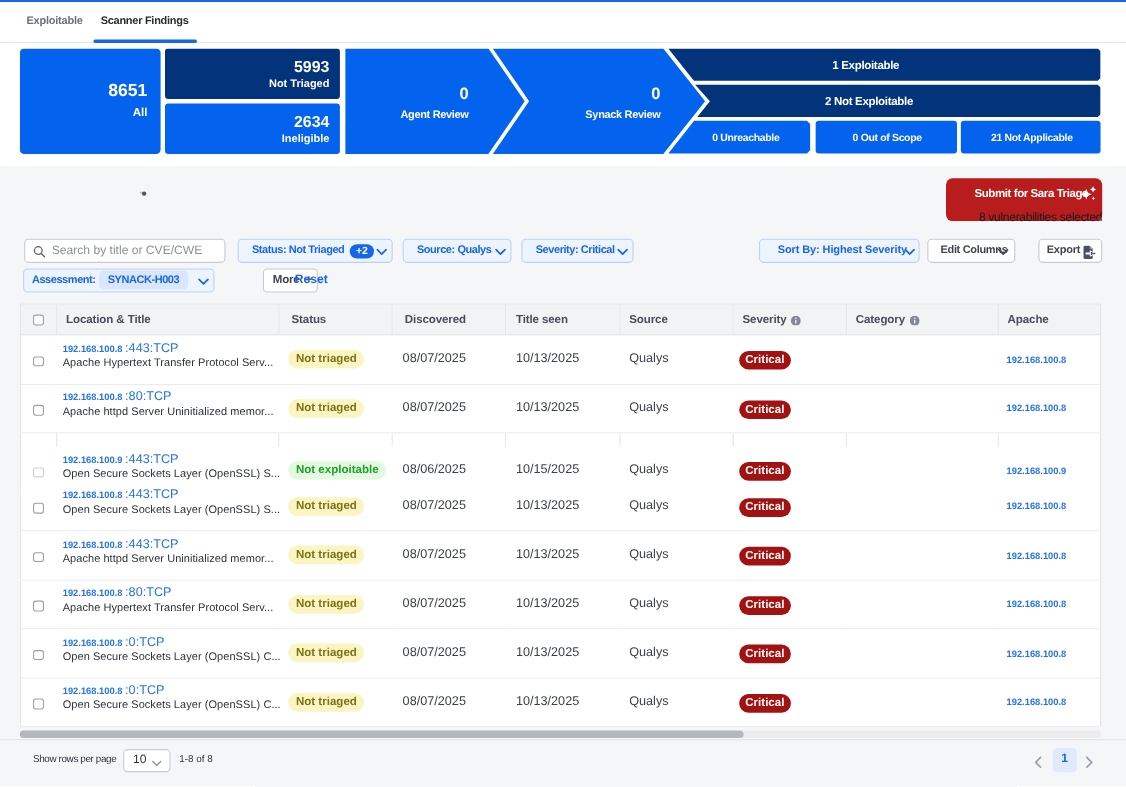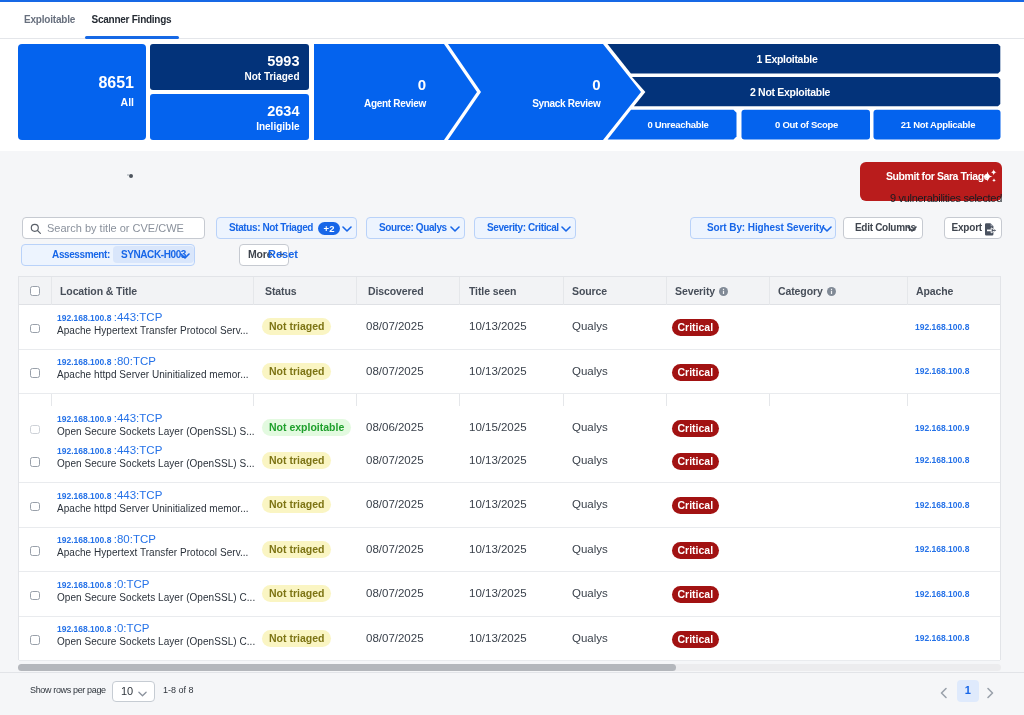--- a/index.html
+++ b/index.html
@@ -21,21 +21,21 @@
 .chipw { position:absolute; top:217px; height:21.5px; background:#fff; border:1px solid #c6cad1; border-radius:4px; color:#3f454e; font-size:10.5px; letter-spacing:-0.2px; font-weight:bold; line-height:19.5px; white-space:nowrap; }
 #search { left:22px; top:217px; width:183px; height:21.5px; background:#fff; border:1px solid #c6cad1; border-radius:4px; }
 #search span { position:absolute; left:24px; top:4px; font-size:11px; color:#8a919c; font-weight:normal; }
 #chip-status { left:216px; width:141px; padding-left:12px; }
 #badge2 { position:absolute; left:101px; top:3.5px; width:22px; height:13.5px; background:#1766e8; border-radius:7px; color:#fff; font-size:9.5px; letter-spacing:0; font-weight:bold; text-align:center; line-height:14px; }
 #chip-source { left:366px; width:99px; padding-left:12px; }
 #chip-sev { left:474px; width:102px; padding-left:12px; }
 #chip-sort { left:690px; width:146px; padding-left:16px; font-size:10px; letter-spacing:-0.1px; }
 #chip-edit { left:843px; width:80px; padding-left:11px; font-size:10px; letter-spacing:-0.3px; }
 #chip-export { left:944px; width:58px; padding-left:6.5px; font-size:10px; }
-#chip-assess { left:21px; top:244px; width:174px; padding-left:7px;text-align:right; }
+#chip-assess { left:21px; top:244px; width:174px; padding-left:7px; }
 #assesshl { display:inline-block; background:#d9e6fb; border-radius:4px; height:17px; line-height:17px; padding:0 8px; margin-left:3px; }
 #chip-more { left:204px; top:244px; width:50px; padding-left:8px;margin-left:35px; }
 #reset { left:268px; top:244px; font-size:11px; font-weight:bold; color:#1766e8; line-height:21.5px; }
 .chev { display:inline-block; margin-left:6px; }
 
 #tbl { left:18px; top:276px; width:983px; height:384px; background:#fff; border:1px solid #e2e4e8; }
 #thead { position:absolute; left:0; top:0; width:981px; height:28px; background:#f2f3f5; border-bottom:1px solid #dfe1e5; }
 .hcell { position:absolute; top:0; font-size:10.5px; letter-spacing:-0.1px; font-weight:bold; color:#474e59; line-height:28px; white-space:nowrap; }
 .vline { position:absolute; top:0; width:1px; height:382px; background:#e5e7ea; }
 .row { position:absolute; left:0; width:981px; height:44.5px; border-bottom:1px solid #e9ebee; background:#fff; }
@@ -105,21 +105,21 @@
 
 <div class="abs" id="cursor" style="left:129px;top:174px;width:4px;height:4px;background:#4d545e;border-radius:50%;box-shadow:-3px -1px 0 -1px #b9bfc6;"></div>
 
 <div class="abs" id="submitbtn">Submit for Sara Triage
 <svg width="16" height="16" viewBox="0 0 16 16" style="position:absolute;right:5px;top:5.5px" fill="#fff">
  <path d="M6.5 3.5 C7 6.5, 8.5 8, 11.5 8.5 C8.5 9, 7 10.5, 6.5 13.5 C6 10.5, 4.5 9, 1.5 8.5 C4.5 8, 6 6.5, 6.5 3.5 Z"></path>
  <path d="M12.7 1.2 C13 3, 13.9 3.9, 15.7 4.2 C13.9 4.5, 13 5.4, 12.7 7.2 C12.4 5.4, 11.5 4.5, 9.7 4.2 C11.5 3.9, 12.4 3, 12.7 1.2 Z"></path>
  <path d="M13 10.3 C13.2 11.5, 13.8 12.1, 15 12.3 C13.8 12.5, 13.2 13.1, 13 14.3 C12.8 13.1, 12.2 12.5, 11 12.3 C12.2 12.1, 12.8 11.5, 13 10.3 Z"></path>
 </svg>
 </div>
-<div class="abs" id="vulnsel">9 vulnerabilities selected</div>
+<div class="abs" id="vulnsel">8 vulnerabilities selected</div>
 
 <div class="abs" id="search">
       <svg width="12" height="12" viewBox="0 0 12 12" style="position:absolute;left:7px;top:4.5px">
         <circle cx="4.8" cy="4.8" r="3.5" fill="none" stroke="#5a6069" stroke-width="1.15"></circle>
         <line x1="7.5" y1="7.5" x2="10.4" y2="10.4" stroke="#5a6069" stroke-width="1.15" stroke-linecap="round"></line>
       </svg>
       <span>Search by title or CVE/CWE</span>
     </div>
 
 <div class="chip" id="chip-status">Status: Not Triaged<span id="badge2">+2</span><svg class="chev" style="position:absolute;right:4px;top:8px" width="10" height="6" viewBox="0 0 10 6">

